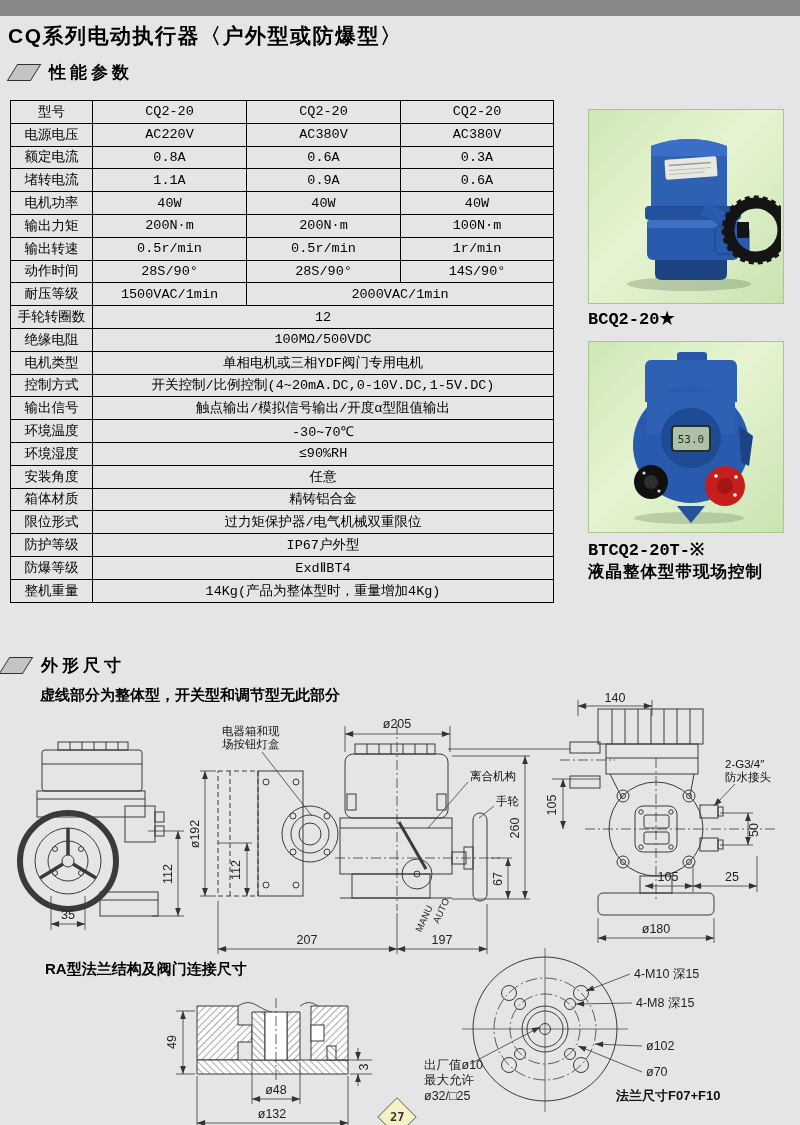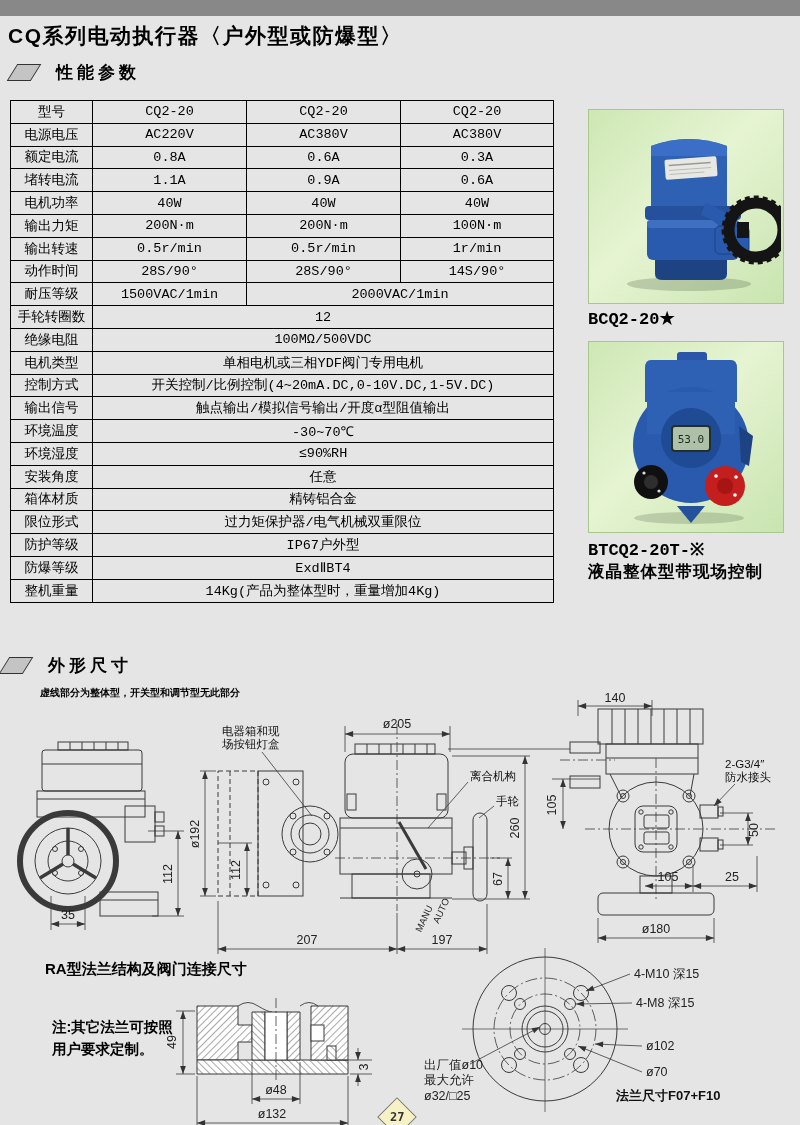--- a/index.html
+++ b/index.html
@@ -1,27 +1,27 @@
 <!DOCTYPE html>
 <html><head>
 <meta charset="utf-8">
 <style>
   html,body{margin:0;padding:0;background:#888;}
   .page{position:relative;width:800px;height:1125px;background:#e5e5e5;overflow:hidden;
         font-family:"Liberation Sans",sans-serif;color:#000;margin:16px auto;}
   .title{position:absolute;left:8px;top:6px;font-size:21px;font-weight:bold;letter-spacing:1.5px;}
-  .sec{position:absolute;display:flex;align-items:center;gap:20px;font-size:17px;font-weight:bold;letter-spacing:4px;}
+  .sec{position:absolute;display:flex;align-items:center;gap:13px;font-size:17px;font-weight:bold;letter-spacing:4px;}
   .para-icon{width:22px;height:15px;background:#c4c4c4;border:1.5px solid #333;transform:skewX(-32deg);}
   .spec-table{position:absolute;left:10px;top:84px;width:543px;border-collapse:collapse;table-layout:fixed;}
   .spec-table td{border:1px solid #000;height:21.8px;font-size:13.5px;text-align:center;
                  padding:0 2px;overflow:hidden;white-space:nowrap;
                  font-family:"Liberation Mono","Liberation Sans",sans-serif;}
   .tbl-note{position:absolute;left:12px;top:615px;font-size:13.5px;letter-spacing:0.5px;
             font-family:"Liberation Mono","Liberation Sans",sans-serif;}
-  .intro{position:absolute;left:40px;top:670px;font-size:10px;font-weight:bold;}
+  .intro{position:absolute;left:40px;top:670px;font-size:15px;font-weight:bold;}
   .ra-title{position:absolute;left:45px;top:944px;font-size:15px;font-weight:bold;}
   .ra-note{position:absolute;left:52px;top:1000px;font-size:14.5px;font-weight:bold;line-height:1.55;width:170px;}
   .photo{position:absolute;left:588px;width:194px;border:1px solid #a8c78c;
          background:linear-gradient(135deg,#cde7b4,#e6f4d2 45%,#c9e4b0);}
   .photo svg{display:block;}
   .cap{position:absolute;left:588px;width:194px;text-align:left;font-weight:bold;font-size:17px;
        font-family:"Liberation Mono","Liberation Sans",sans-serif;}
   .cap-cjk{font-family:"Liberation Sans",sans-serif;letter-spacing:1px;font-size:16.5px;}
   .drawings{position:absolute;left:0;top:650px;}
   .drawings text{font-family:"Liberation Sans",sans-serif;}
@@ -213,24 +213,20 @@
   <div class="cap" style="top:521px;">BTCQ2-20T-※</div>
   <div class="cap cap-cjk" style="top:545px;">液晶整体型带现场控制</div>
 
   <div class="sec" style="left:4px;top:638px;">
     <span class="para-icon"></span>
     <span>外形尺寸</span>
   </div>
   <div class="intro">虚线部分为整体型，开关型和调节型无此部分</div>
 
   <div class="ra-title">RA型法兰结构及阀门连接尺寸</div>
-  <div class="ra-note">
-    <span>注:其它法兰可按照</span><br>
-    <span>用户要求定制。</span>
-  </div>
 
   <svg class="drawings" width="800" height="475" viewBox="0 650 800 475">
     <defs>
       <marker id="ar" viewBox="0 0 10 10" refX="9.5" refY="5" markerWidth="9" markerHeight="9" orient="auto-start-reverse" markerUnits="userSpaceOnUse">
         <path d="M0.5 1.8 L9.5 5 L0.5 8.2 z" fill="#333"></path>
       </marker>
       <pattern id="hatch" width="5" height="5" patternUnits="userSpaceOnUse" patternTransform="rotate(45)">
         <rect width="5" height="5" fill="#fff"></rect>
           <line x1="0" y1="0" x2="0" y2="5" stroke="#555" stroke-width="1"></line>
       </pattern>

